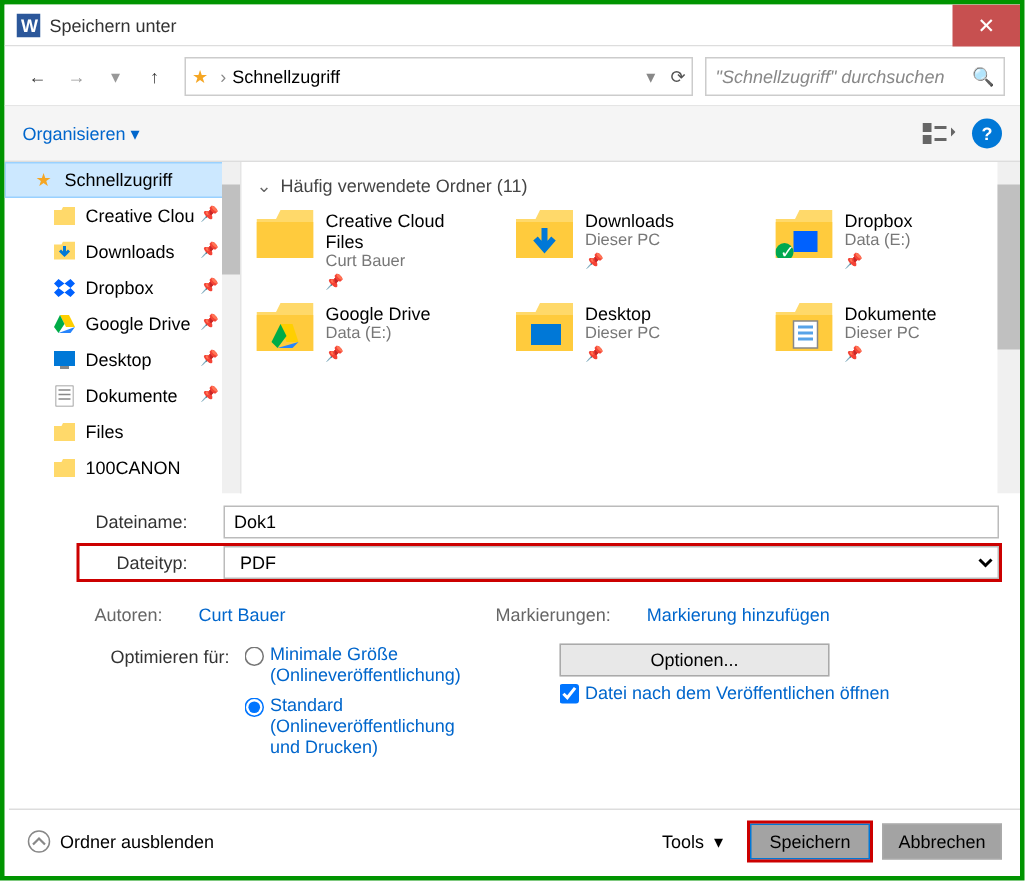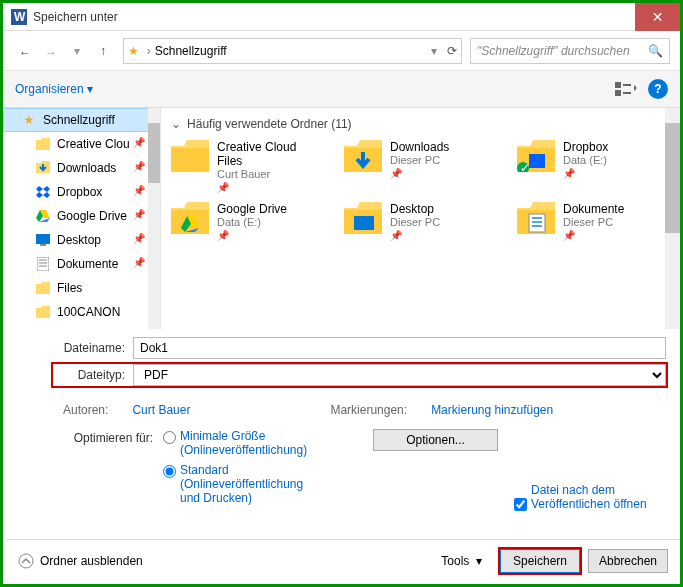--- a/index.html
+++ b/index.html
@@ -35,42 +35,42 @@
 .ct-grid{display:grid;grid-template-columns:1fr 1fr 1fr;padding:0 10px;gap:6px 20px}
 .folder{display:flex;align-items:flex-start;gap:8px;height:56px}
 .fico{width:38px;height:38px;position:relative;flex-shrink:0}
 .folder .fname{color:#000}
 .folder .fsub{color:#777;font-size:11px}
 .folder .fpin{color:#999;font-size:10px;margin-top:2px}
 .ct-scroll{position:absolute;right:0;top:0;bottom:0;width:15px;background:#f0f0f0}
 .ct-scroll .thumb{background:#c0c0c0;height:110px;margin-top:15px}
 .fields{padding:8px 14px 8px 50px}
 .frow{display:flex;align-items:center;margin-bottom:5px}
-.frow label{width:72px;text-align:right;margin-right:8px;color:#333}
+.frow label{width:72px;text-align:right;margin-right:24px;color:#333}
 .finput{flex:1;height:22px;border:1px solid #bbb;padding:0 6px;background:#fff}
 .frow.hl{outline:2px solid #c00}
 .meta{padding:4px 14px 4px 60px;display:flex;gap:140px}
 .meta .ml{display:flex;gap:24px}
 .meta .lbl{color:#666}
 .meta .val{color:#0066cc}
 .optsection{display:flex;padding:8px 14px 8px 60px;gap:30px}
 .optleft{display:flex;gap:10px}
 .optleft .olbl{color:#333;padding-top:2px;width:90px;text-align:right}
 .radiogrp{width:150px}
 .radio{display:flex;align-items:flex-start;gap:4px;margin-bottom:6px}
 .radio input{margin-top:2px}
 .radio .rtxt{color:#0066cc}
-.optright{display:flex;flex-direction:row;gap:16px;margin-left:30px}
+.optright{display:flex;flex-direction:column;gap:4px;margin-left:30px}
 .optbtn{width:180px;height:22px;border:1px solid #aaa;background:#e8e8e8;text-align:center;line-height:20px}
 .chk{display:flex;align-items:flex-end;gap:4px}
 .chk .ctxt{color:#0066cc}
 .footer{position:absolute;bottom:3px;left:3px;right:0;height:42px;border-top:1px solid #ddd;display:flex;align-items:center;padding:0 12px;gap:8px}
 .footer .hide{display:flex;align-items:center;gap:6px;flex:1}
 .footer .tools{margin-right:10px}
-.fbtn{width:80px;height:24px;border:1px solid #aaa;background:#e5e5e5;text-align:center;line-height:22px}
+.fbtn{width:80px;height:24px;border:1px solid #aaa;background:#a3a3a3;text-align:center;line-height:22px}
 .fbtn.primary{outline:2px solid #c00;border:1px solid #0078d7}
 .arrow-down{display:inline-block;vertical-align:middle}
 svg{display:block}
 </style>
 </head>
 <body>
 
 <div class="titlebar">
   <span class="ico">
     <svg width="16" height="16">

